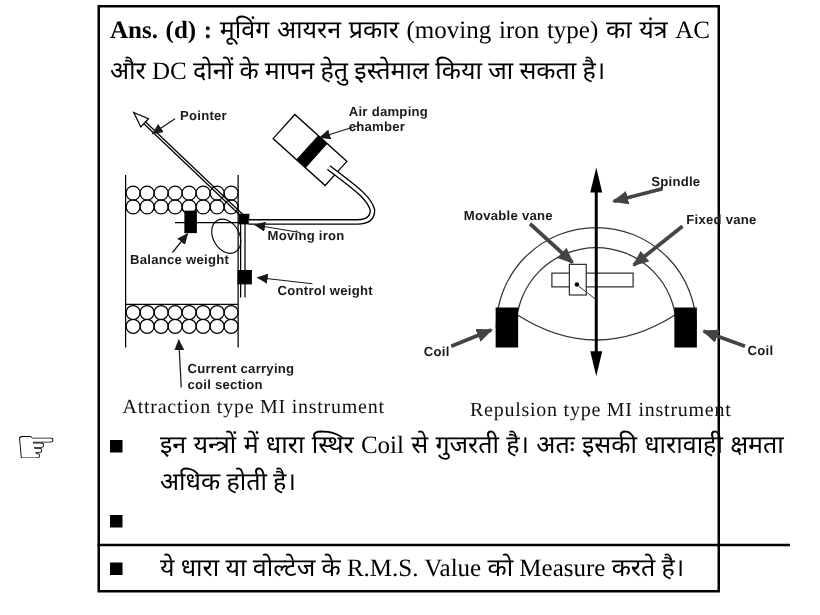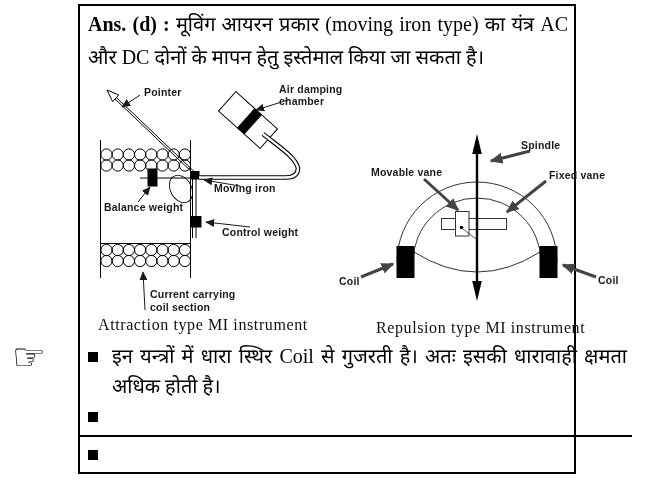--- a/index.html
+++ b/index.html
@@ -23,21 +23,21 @@
   svg.diagrams{position:absolute; left:0; top:0; pointer-events:none;}
   .dlabel{
     font-family:"Liberation Sans", sans-serif; font-size:10.5px; font-weight:600;
     fill:#1a1a1a; letter-spacing:0.2px;
   }
   .caption{
     font-family:"Liberation Serif", serif; font-size:16px; fill:#111; letter-spacing:0.6px;
   }
   .brow{
     position:absolute; left:80px; width:549px; box-sizing:border-box;
-    padding-left:32px; padding-right:2px;
+    padding-left:48px; padding-right:2px;
     font-size:20px; line-height:30px; font-family:"Liberation Serif", serif;
   }
   .brow.justify{text-align:justify;}
   .bsq{position:absolute; width:10px; height:10px; background:#000;}
   .divider{position:absolute; left:78px; top:435px; width:554px; height:2px; background:#000;}
 </style>
 </head>
 <body>
 
 <div class="page">
@@ -188,14 +188,15 @@
   </svg>
 
   <span class="bsq" style="top:352px; left:88px;"></span>
   <div class="brow justify" style="top:341px;">इन यन्त्रों में धारा स्थिर Coil से गुजरती है। अतः इसकी धारावाही क्षमता अधिक होती है।</div>
 
   <span class="bsq" style="top:412px; left:88px;"></span>
 
   <div class="divider"></div>
 
   <span class="bsq" style="top:450px; left:88px;"></span>
+  <div class="brow" style="top:440px;">ये धारा या वोल्टेज के R.M.S. Value को Measure करते है।</div>
 
 </div>
 
 </body></html>

